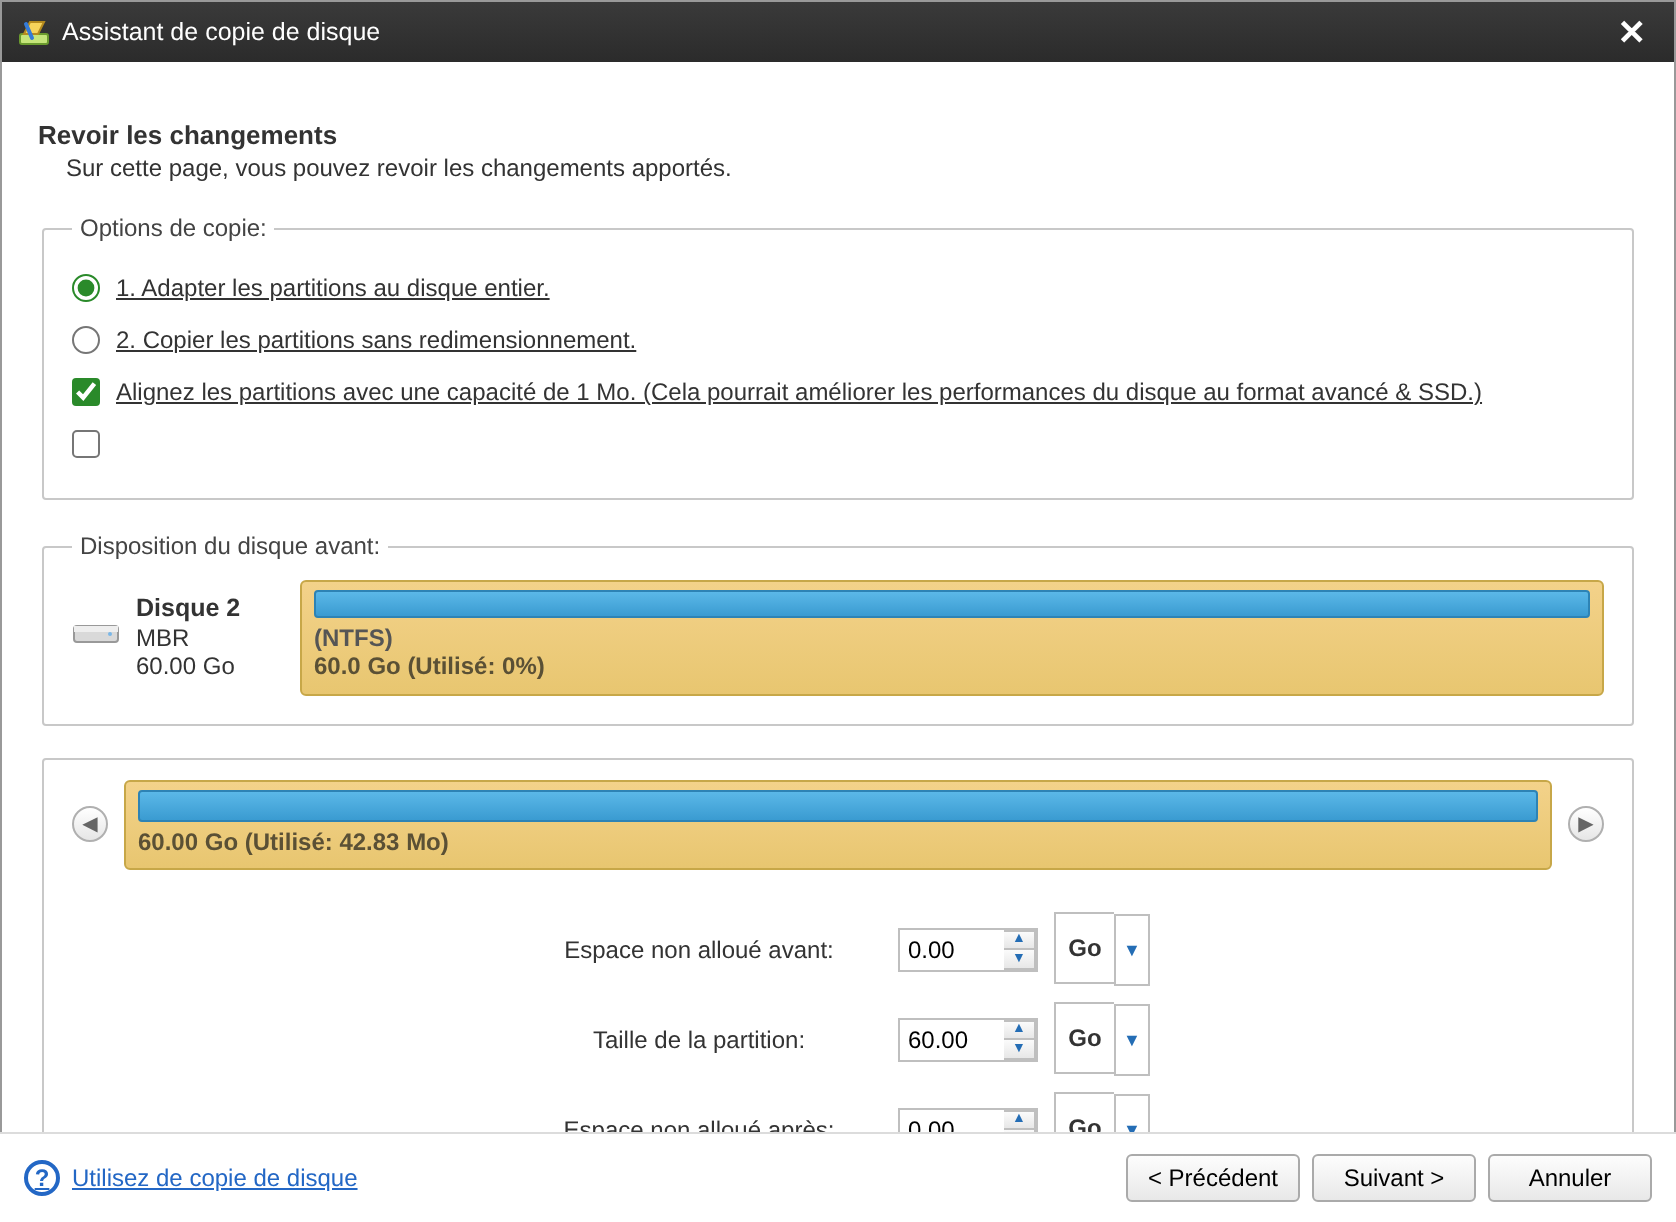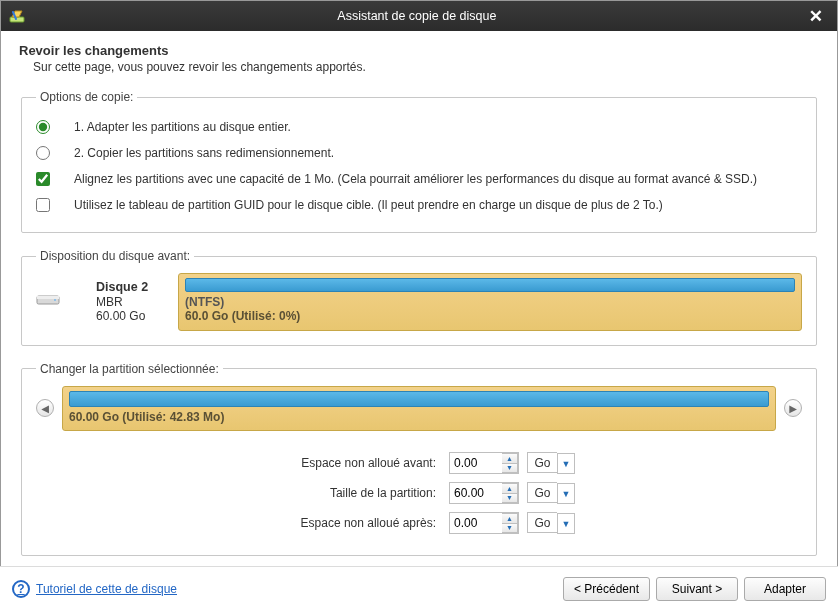--- a/index.html
+++ b/index.html
@@ -16,69 +16,69 @@
   }
 
   
   .titlebar {
     background: linear-gradient(#3a3a3a, #2b2b2b);
     color: #fff;
     height: 30px;
     display: flex;
     align-items: center;
     padding: 0 8px;
-    text-align: center;
   }
   .titlebar .app-icon { margin-right: 6px; }
   .app-icon svg { display: block; }
   .titlebar .title { flex: 1; font-size: 12.5px; }
   .titlebar .close { font-size: 17px; font-weight: bold; cursor: pointer; padding: 0 6px; }
 
   
   .content { padding: 10px 18px 0 18px; }
-  .heading { padding: 2px 0 0 0; }
+  .heading { padding: 2px 0 0 0; margin-top: 17px; }
   .heading-title { font-weight: bold; font-size: 13px; }
   .heading-sub { padding-left: 14px; margin-top: 2px; }
 
   
   .group {
     border: 1px solid #c8c8c8;
     border-radius: 2px;
     margin-top: 16px;
     padding: 10px 14px 14px 14px;
     position: relative;
   }
   .group > legend {
     padding: 0 4px;
     color: #444;
     font-size: 12px;
   }
 
   .option-row {
     display: flex;
     align-items: flex-end;
-    gap: 24px;
+    gap: 8px;
     padding: 6px 0;
+    text-decoration: underline;
   }
 
   input[type="radio"], input[type="checkbox"] {
     accent-color: #2a8a2a;
     width: 14px; height: 14px;
     margin: 0;
   }
 
   
   .disk-layout {
     display: flex;
     gap: 12px;
     align-items: stretch;
   }
   .disk-left { display: flex; align-items: center; gap: 8px; }
   .disk-icon { flex-shrink: 0; }
-  .disk-info { width: 70px; line-height: 1.2; margin-left: 28px; }
+  .disk-info { width: 70px; line-height: 1.2; }
   .disk-info .disk-name { font-weight: bold; font-size: 12.5px; }
 
   .partition-bar {
     flex: 1;
     background: linear-gradient(#f3d28a, #e8c670);
     border: 1px solid #c7a748;
     border-radius: 3px;
     padding: 4px 6px 6px 6px;
     display: flex;
     flex-direction: column;
@@ -103,21 +103,21 @@
     background: linear-gradient(#fff, #e6e6e6);
     display: flex; align-items: center; justify-content: center;
     cursor: pointer;
     font-size: 10px; color: #666;
   }
 
   
   .inputs-block { margin-top: 14px; display: flex; justify-content: center; }
   .inputs-table { border-collapse: separate; border-spacing: 6px 6px; }
   .inputs-table td { vertical-align: middle; }
-  .inputs-table .lbl { text-align: right; padding-right: 6px; width: 180px; }
+  .inputs-table .lbl { text-align: center; padding-right: 6px; width: 180px; }
 
   .spinner-wrap { position: relative; display: inline-flex; }
   .spinner {
     width: 70px; height: 22px;
     border: 1px solid #bfbfbf;
     padding: 2px 18px 2px 4px;
     font-family: inherit; font-size: 12px;
   }
   .spinner-btns {
     position: absolute; right: 1px; top: 1px; bottom: 1px;
@@ -128,23 +128,24 @@
     border: 1px solid #bfbfbf;
     border-left: none;
     background: linear-gradient(#fbfbfb,#e7e7e7);
     font-size: 7px; color: #246db5;
     display: flex; align-items: center; justify-content: center;
     cursor: pointer;
   }
   .spin-up { border-bottom: none; }
 
   .unit-box, .unit-dd {
-    height: 21px; border: 1px solid #bfbfbf;
+    height: 36px; border: 1px solid #bfbfbf;
     display: inline-flex; align-items: center; justify-content: center;
     background: #fff;
+    font-weight: bold;
   }
   .unit-box { width: 30px; border-right: none; }
   .unit-dd { width: 18px; cursor: pointer; color:#246db5; font-size:9px; }
 
   
   .bottom {
     position: absolute;
     bottom: 0; left: 0; right: 0;
     border-top: 1px solid #dcdcdc;
     padding: 10px 12px;
@@ -212,21 +213,20 @@
       <span>2. Copier les partitions sans redimensionnement.</span>
     </label>
 
     <label class="option-row">
       <input type="checkbox" checked="" style="">
       <span>Alignez les partitions avec une capacité de 1 Mo. (Cela pourrait améliorer les performances du disque au format avancé &amp; SSD.)</span>
     </label>
 
     <label class="option-row">
       <input type="checkbox" style="">
-      <span>Utilisez le tableau de partition GUID pour le disque cible. (Il peut prendre en charge un disque de plus de 2 To.)</span>
     </label>
   </fieldset>
 
   <fieldset class="group">
     <legend>Disposition du disque avant:</legend>
 
     <div class="disk-layout">
       <div class="disk-left">
         <span class="disk-icon">
           <svg width="24" height="16" viewBox="0 0 24 16">
@@ -246,21 +246,20 @@
         <div class="partition-strip"></div>
         <div class="partition-meta">
           <span class="fs">(NTFS)</span><br>
           <span class="partition-usage">60.0 Go (Utilisé: 0%)</span>
         </div>
       </div>
     </div>
   </fieldset>
 
   <fieldset class="group">
-    <legend>Changer la partition sélectionnée:</legend>
 
     <div class="change-wrap">
       <div class="nav-btn">
         <span>◀</span>
       </div>
 
       <div class="partition-bar" style="flex:1;">
         <div class="partition-strip thick"></div>
         <div class="partition-meta">
           <span class="partition-usage">60.00 Go (Utilisé: 42.83 Mo)</span>
@@ -323,19 +322,19 @@
       </tbody>
         </table>
     </div>
   </fieldset>
 
 </div>
 
 <div class="bottom">
   <a class="help-link">
     <span class="help-icon">?</span>
-    <span>Tutoriel de cette de disque</span>
+    <span>Utilisez de copie de disque</span>
   </a>
   <span class="spacer"></span>
   <button class="btn">&lt; Précédent</button>
   <button class="btn">Suivant &gt;</button>
-  <button class="btn">Adapter</button>
+  <button class="btn">Annuler</button>
 </div>
 
 </body></html>

